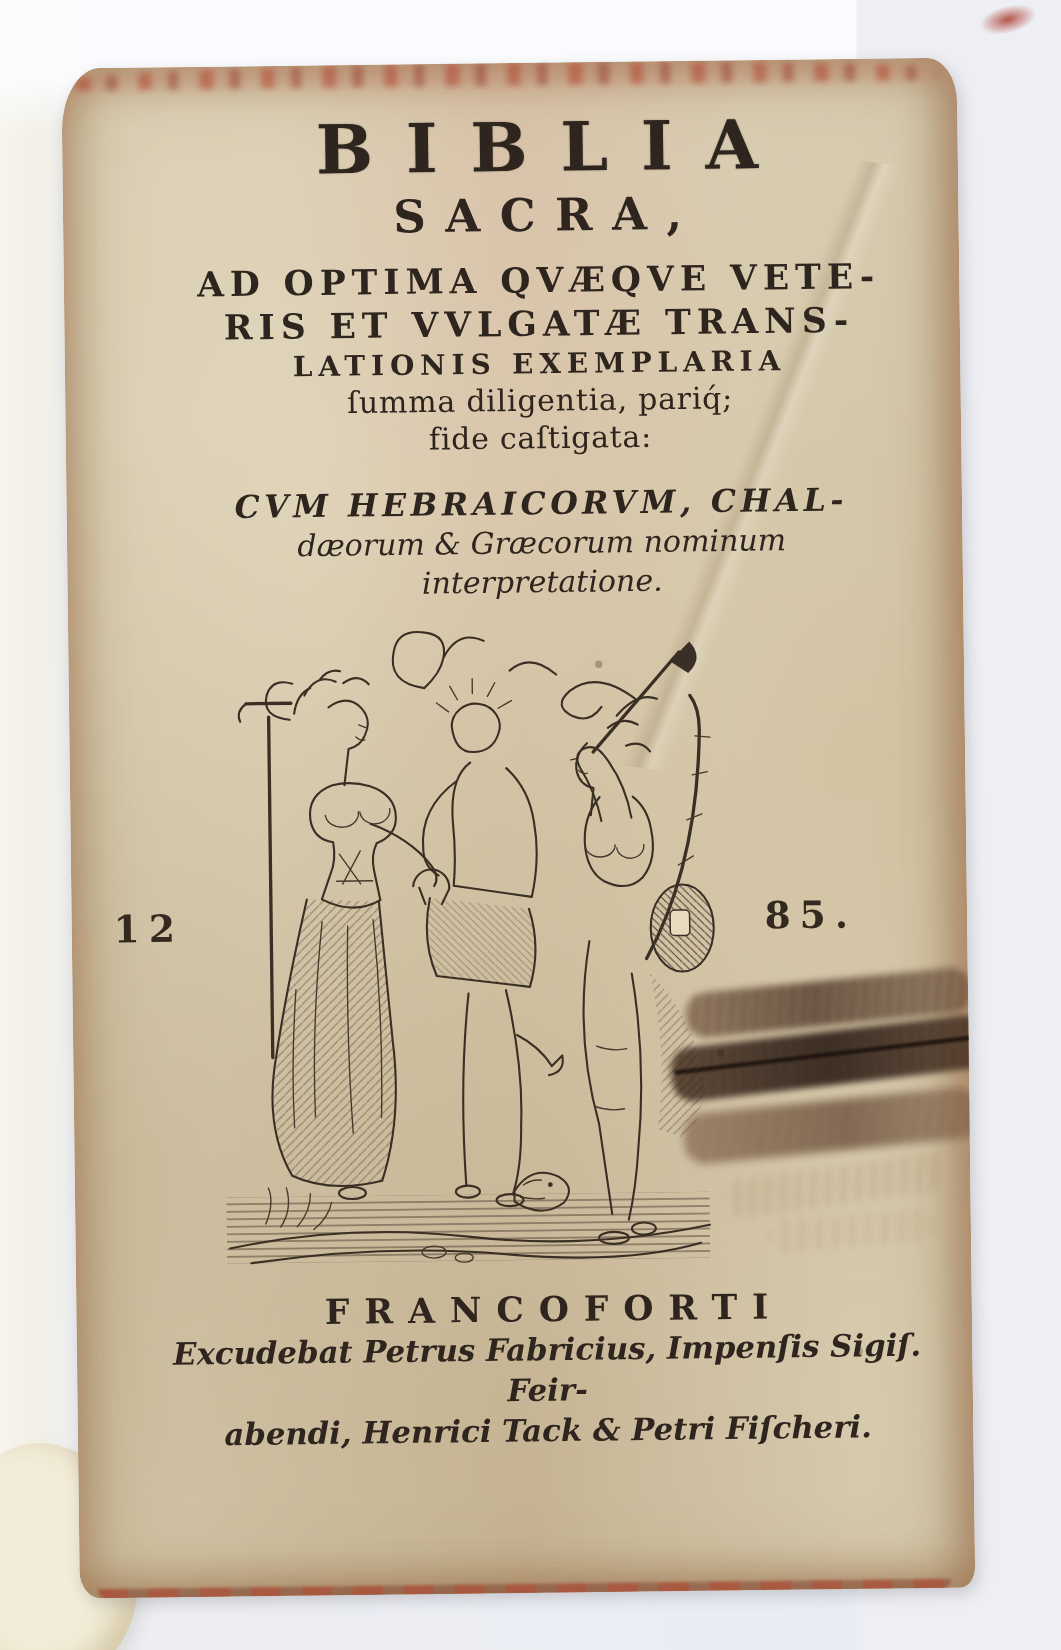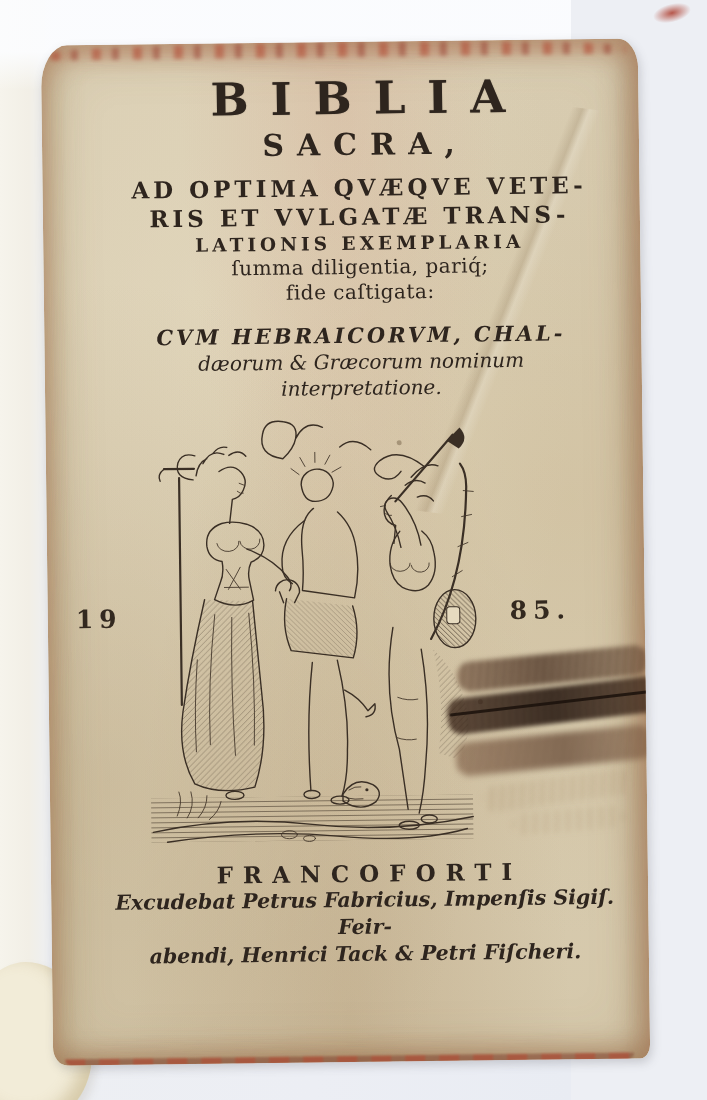--- a/index.html
+++ b/index.html
@@ -123,21 +123,21 @@
           <span class="line l-lc">ſumma diligentia, pariq́;</span>
           <span class="line l-lc">fide caſtigata:</span>
         </div>
         <div class="nomen">
           <span class="line n1">CVM HEBRAICORVM, CHAL-</span>
           <span class="line n2">dæorum &amp; Græcorum nominum</span>
           <span class="line n2">interpretatione.</span>
         </div>
       </div>
 
-      <span class="yr yr-l">19</span>
+      <span class="yr yr-l">12</span>
       <span class="yr yr-r">85.</span>
 
       <svg class="cut" viewBox="0 0 350 450" xmlns="http://www.w3.org/2000/svg">
         <defs>
           <pattern id="hz" width="6" height="5" patternUnits="userSpaceOnUse">
             <path d="M0 2.5 H6" stroke="#4a3d30" stroke-width="0.8"></path>
           </pattern>
           <pattern id="dg" width="6" height="6" patternUnits="userSpaceOnUse">
             <path d="M0 6 L6 0" stroke="#4a3d30" stroke-width="0.8"></path>
           </pattern>

